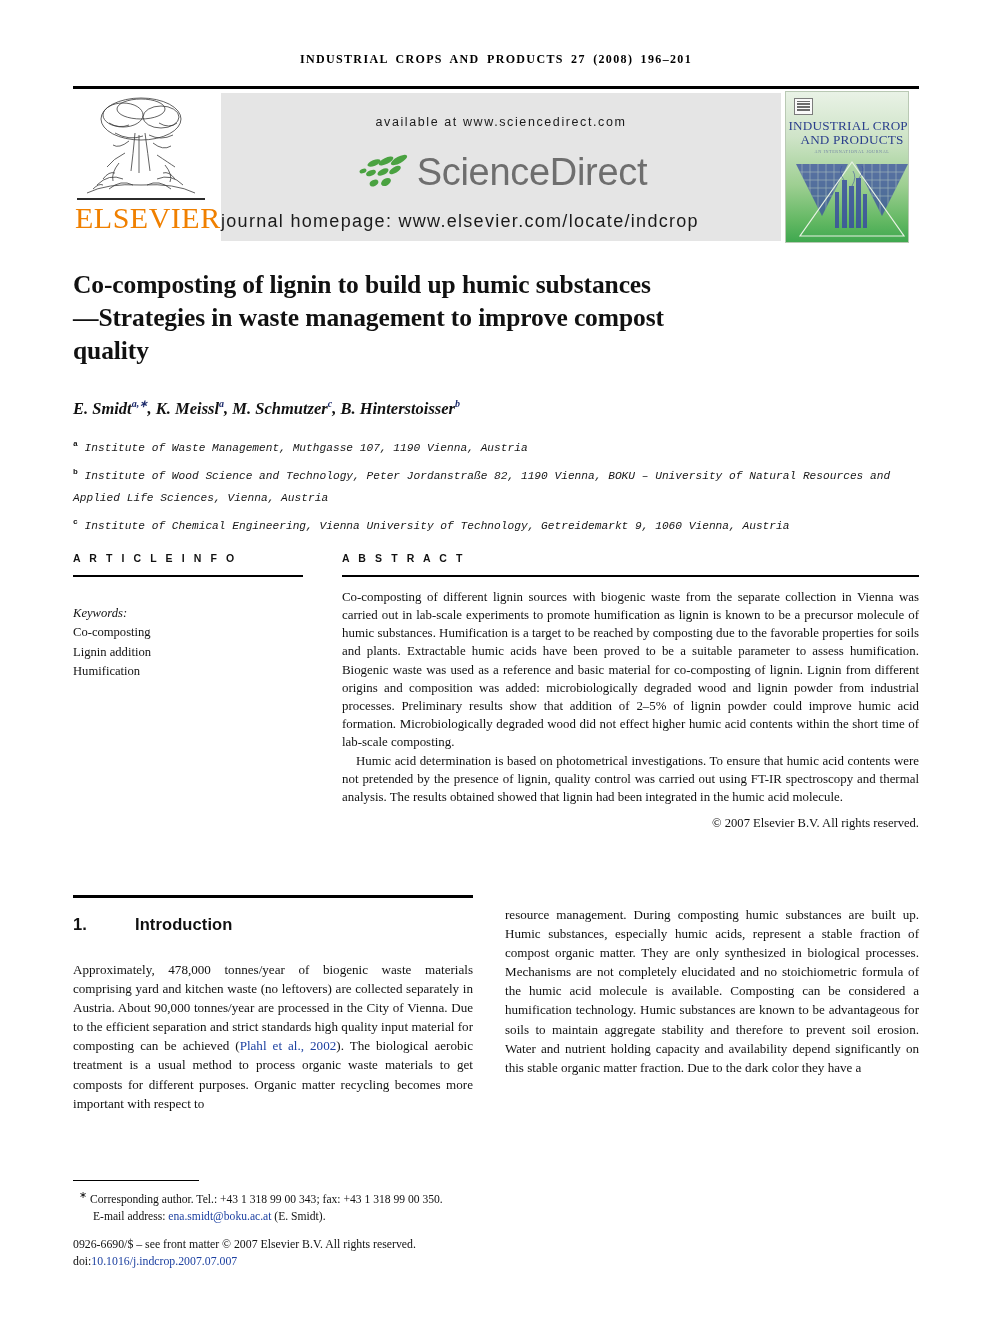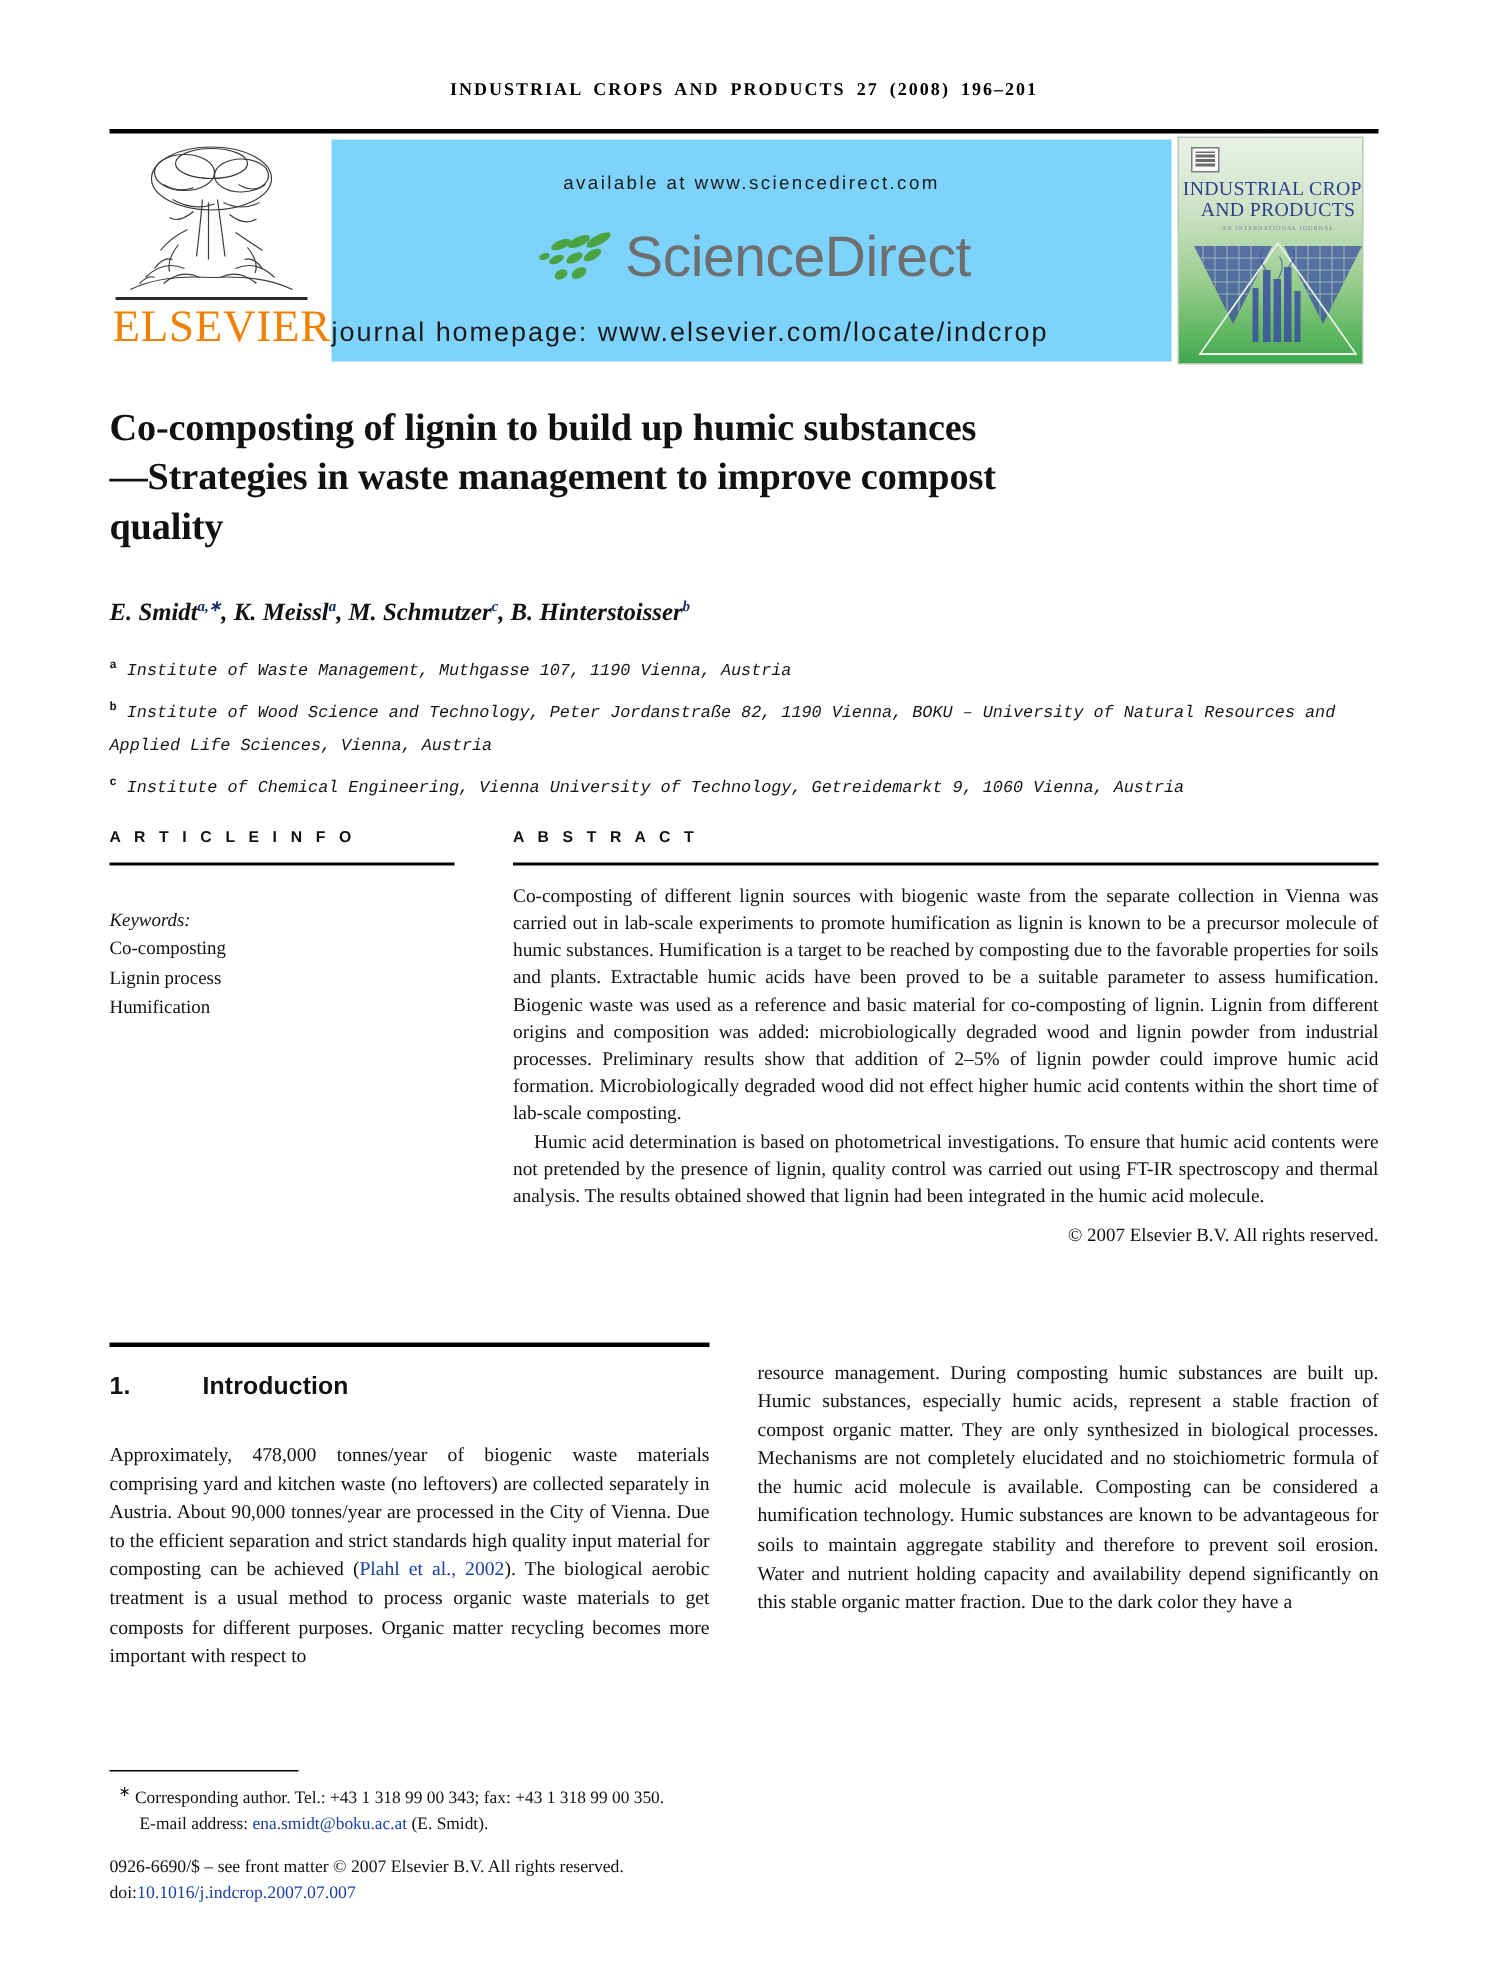--- a/index.html
+++ b/index.html
@@ -79,21 +79,21 @@
     letter-spacing: 0.5px;
     color: #F08000;
     line-height: 1;
   }
 
   .sd-banner {
     position: absolute;
     left: 148px; top: 2px;
     width: 560px;
     height: 148px;
-    background: #7dd3fc;
+    background: #e5e5e5;
   }
   .sd-avail {
     position: absolute;
     left: 0; top: 22px;
     width: 560px;
     text-align: center;
     font-family: "Liberation Sans", sans-serif;
     font-size: 12.5px;
     letter-spacing: 1.6px;
     color: #1a1a1a;
@@ -436,21 +436,21 @@
     <div><sup>b</sup> <span>Institute of Wood Science and Technology, Peter Jordanstraße 82, 1190 Vienna, BOKU – University of Natural Resources and Applied Life Sciences, Vienna, Austria</span></div>
     <div><sup>c</sup> <span>Institute of Chemical Engineering, Vienna University of Technology, Getreidemarkt 9, 1060 Vienna, Austria</span></div>
   </div>
 
   <div class="info-col">
     <div class="sec-head">A R T I C L E   I N F O</div>
     <div class="hr-thin"></div>
     <div class="kw">
       <div class="kw-label">Keywords:</div>
       <div>Co-composting</div>
-      <div>Lignin process</div>
+      <div>Lignin addition</div>
       <div>Humification</div>
     </div>
   </div>
 
   <div class="abs-col">
     <div class="sec-head">A B S T R A C T</div>
     <div class="hr-thin wide"></div>
     <div class="abstract">
       <p>Co-composting of different lignin sources with biogenic waste from the separate collection in Vienna was carried out in lab-scale experiments to promote humification as lignin is known to be a precursor molecule of humic substances. Humification is a target to be reached by composting due to the favorable properties for soils and plants. Extractable humic acids have been proved to be a suitable parameter to assess humification. Biogenic waste was used as a reference and basic material for co-composting of lignin. Lignin from different origins and composition was added: microbiologically degraded wood and lignin powder from industrial processes. Preliminary results show that addition of 2–5% of lignin powder could improve humic acid formation. Microbiologically degraded wood did not effect higher humic acid contents within the short time of lab-scale composting.</p>
       <p>Humic acid determination is based on photometrical investigations. To ensure that humic acid contents were not pretended by the presence of lignin, quality control was carried out using FT-IR spectroscopy and thermal analysis. The results obtained showed that lignin had been integrated in the humic acid molecule.</p>

